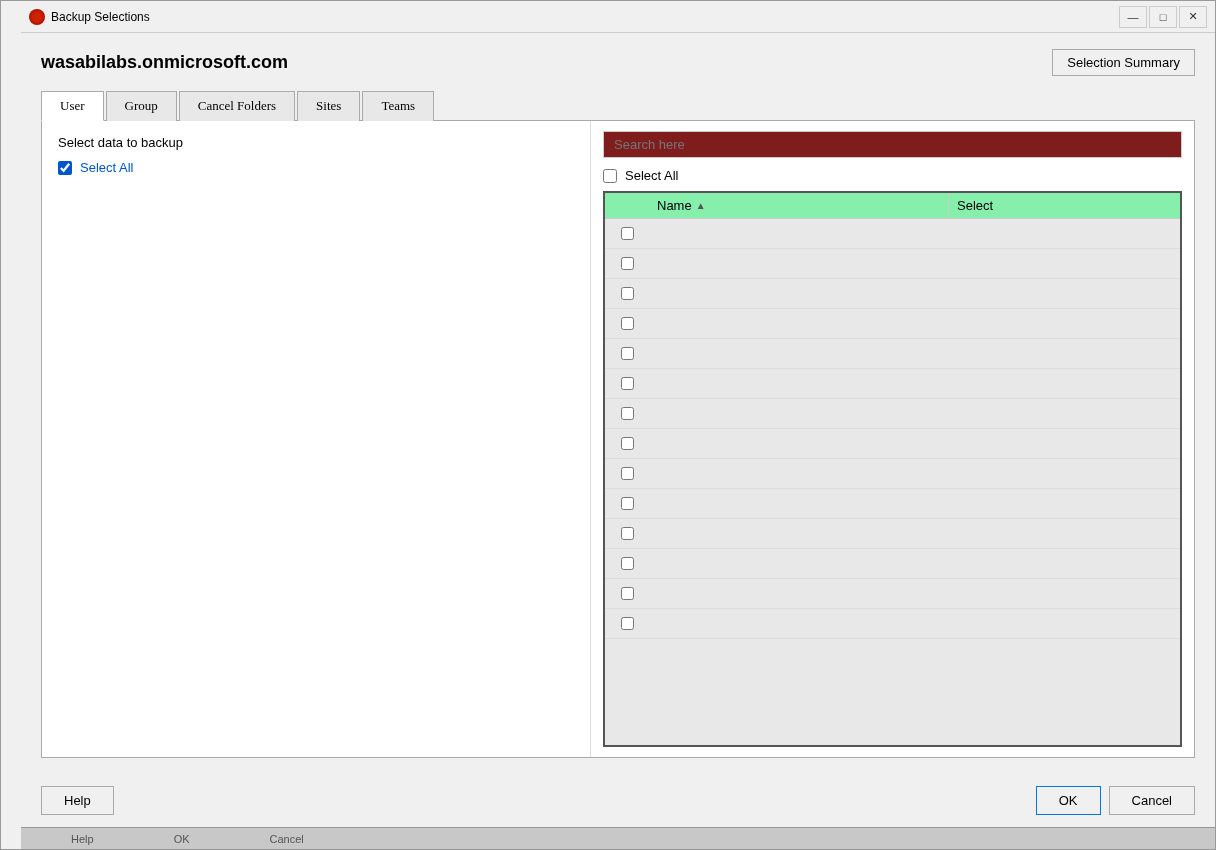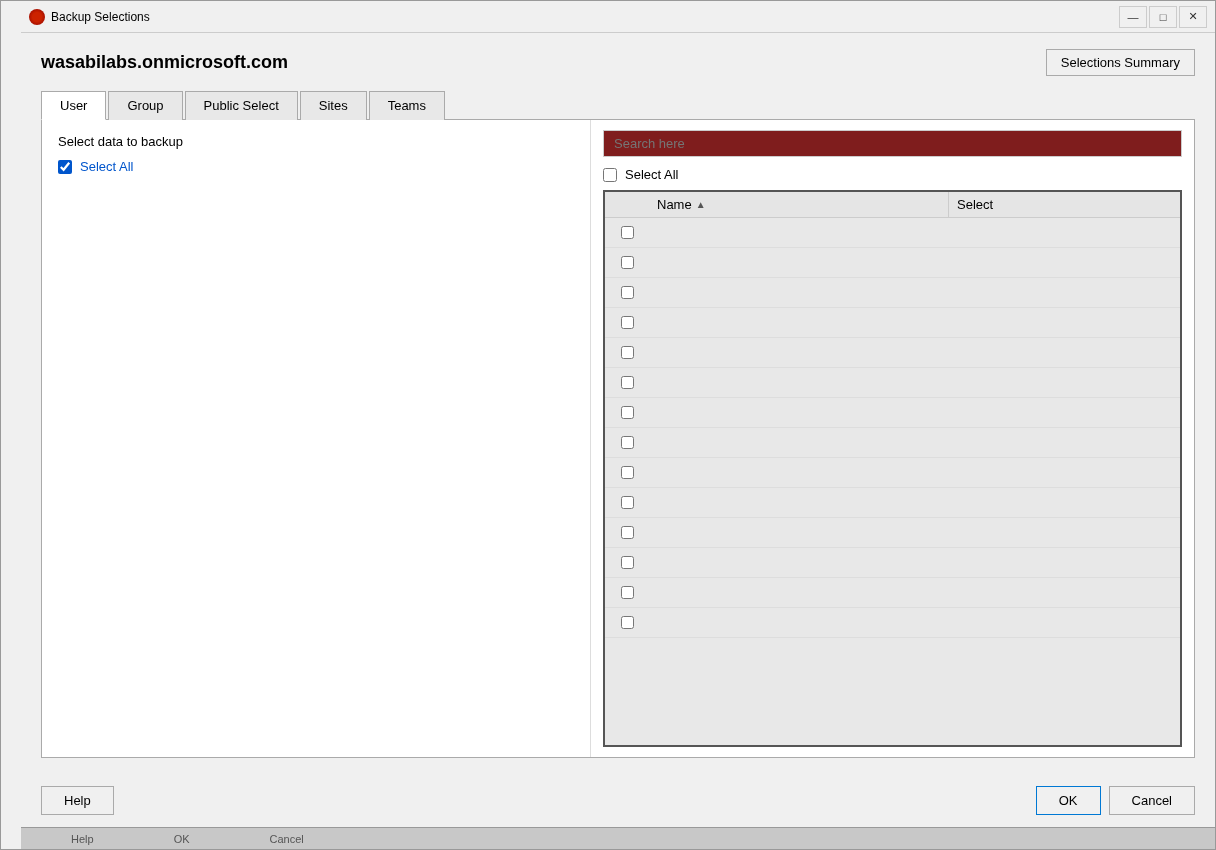--- a/index.html
+++ b/index.html
@@ -99,20 +99,21 @@
       padding: 6px 18px;
       border: 1px solid #aaa;
       border-bottom: none;
       background: #e8e8e8;
       cursor: pointer;
       font-size: 13px;
       color: #000;
       margin-right: 2px;
       position: relative;
       bottom: -1px;
+      font-family: Liberation Serif, serif;
     }
     .tab.active {
       background: #fff;
       border-bottom: 1px solid #fff;
       z-index: 1;
     }
 
     .main-panel {
       border: 1px solid #aaa;
       border-top: none;
@@ -201,21 +202,21 @@
     }
     .table-container {
       flex: 1;
       border: 2px solid #555;
       overflow: hidden;
       display: flex;
       flex-direction: column;
     }
     .table-header {
       display: flex;
-      background: #e5e5e5;
+      background: #86efac;
       border-bottom: 1px solid #ccc;
       flex-shrink: 0;
       justify-content: flex-end;
     }
     .table-header-cell {
       padding: 5px 8px;
       font-size: 13px;
       font-weight: normal;
       color: #000;
       display: flex;
@@ -325,32 +326,32 @@
       <button class="title-bar-btn">—</button>
       <button class="title-bar-btn">□</button>
       <button class="title-bar-btn close">✕</button>
     </div>
   </div>
 
   <div class="dialog-content">
 
     <div class="dialog-header">
       <span class="domain-title">wasabilabs.onmicrosoft.com</span>
-      <button class="selection-summary-btn">Selections Summary</button>
+      <button class="selection-summary-btn">Selection Summary</button>
     </div>
 
     <div class="tabs">
       <div class="tab active">
         <span>User</span>
       </div>
       <div class="tab">
         <span>Group</span>
       </div>
       <div class="tab">
-        <span>Public Select</span>
+        <span>Cancel Folders</span>
       </div>
       <div class="tab">
         <span>Sites</span>
       </div>
       <div class="tab">
         <span>Teams</span>
       </div>
     </div>
 
     <div class="main-panel">

